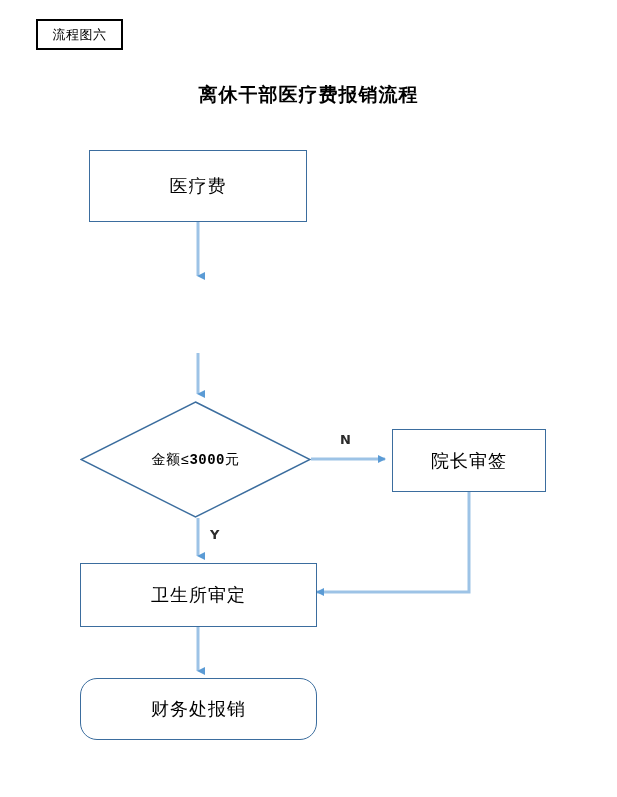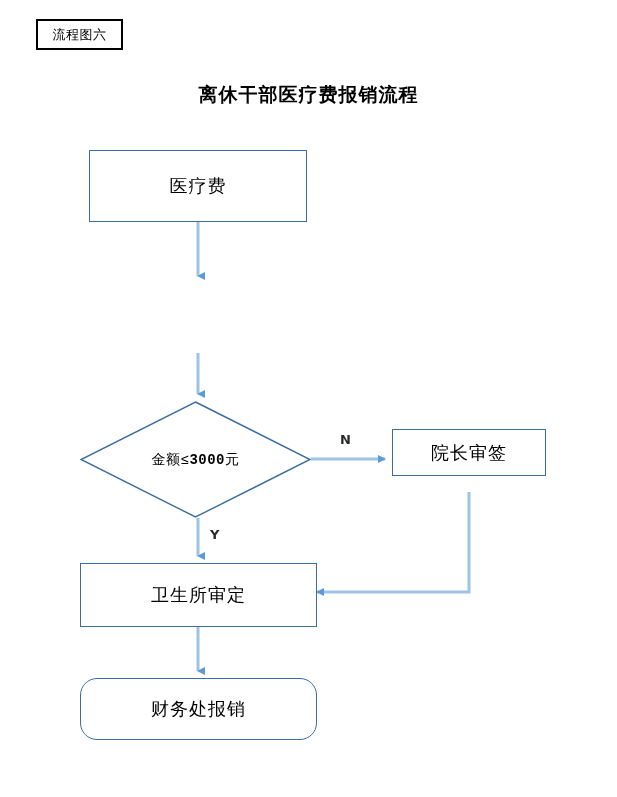--- a/index.html
+++ b/index.html
@@ -174,21 +174,21 @@
     <div class="diamond-label">
       <span>金额≤</span>
         <b>3000</b>
         <span>元</span>
     </div>
   </div>
 
   <div class="branch-label" style="left:340px; top:432px;">N</div>
   <div class="branch-label" style="left:210px; top:527px;">Y</div>
 
-  <div class="node" style="left:392px; top:429px; width:154px; height:47px;">
+  <div class="node" style="left:392px; top:429px; width:154px; height:63px;">
     <span class="node-label">院长审签</span>
   </div>
 
   <div class="node" style="left:80px; top:563px; width:237px; height:64px;">
     <span class="node-label">卫生所审定</span>
   </div>
 
   <div class="node" style="left:80px; top:678px; width:237px; height:62px;border-radius:17px;">
     <span class="node-label">财务处报销</span>
   </div>

